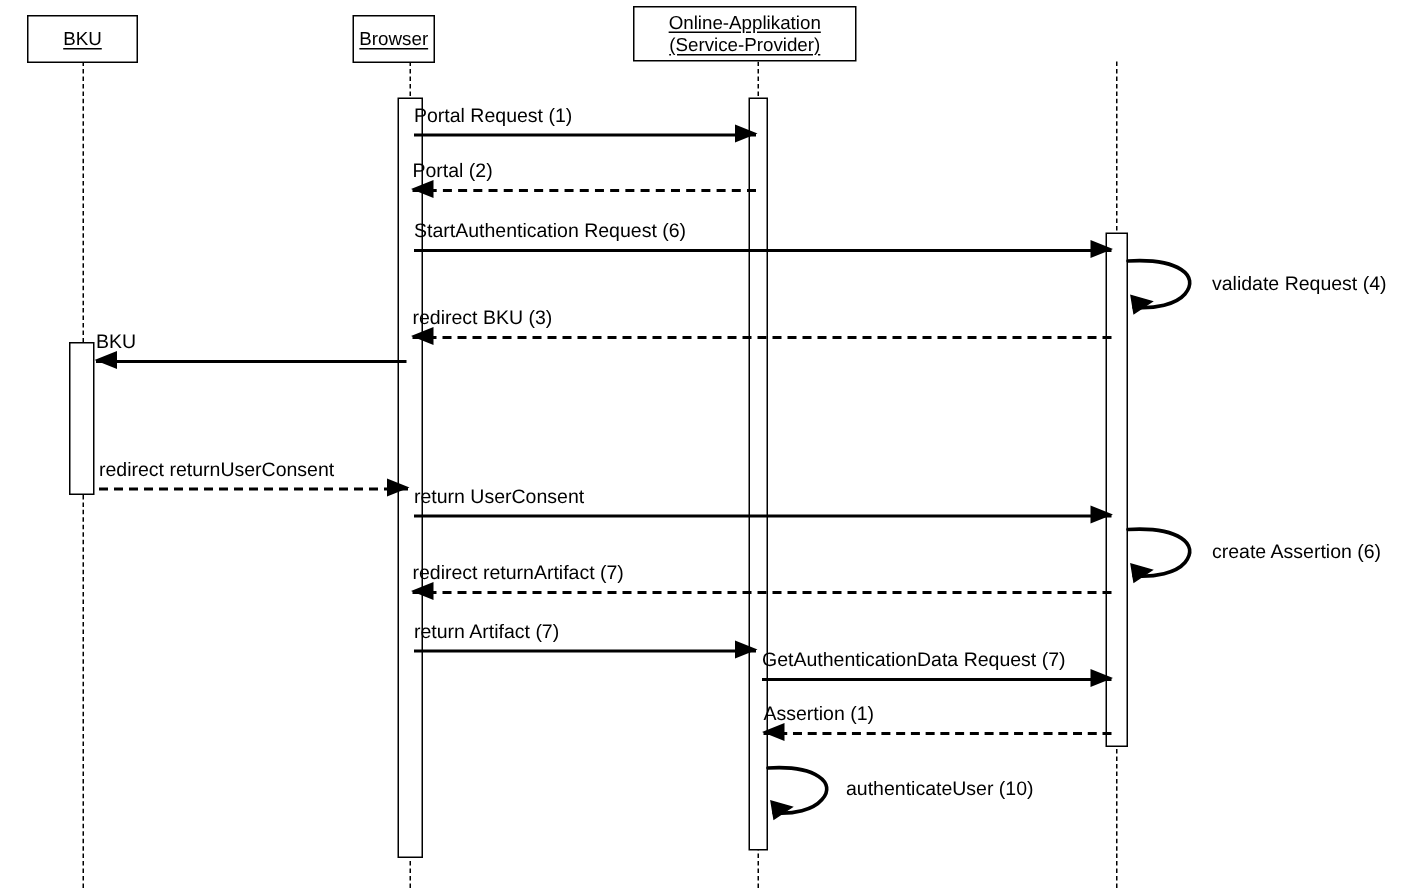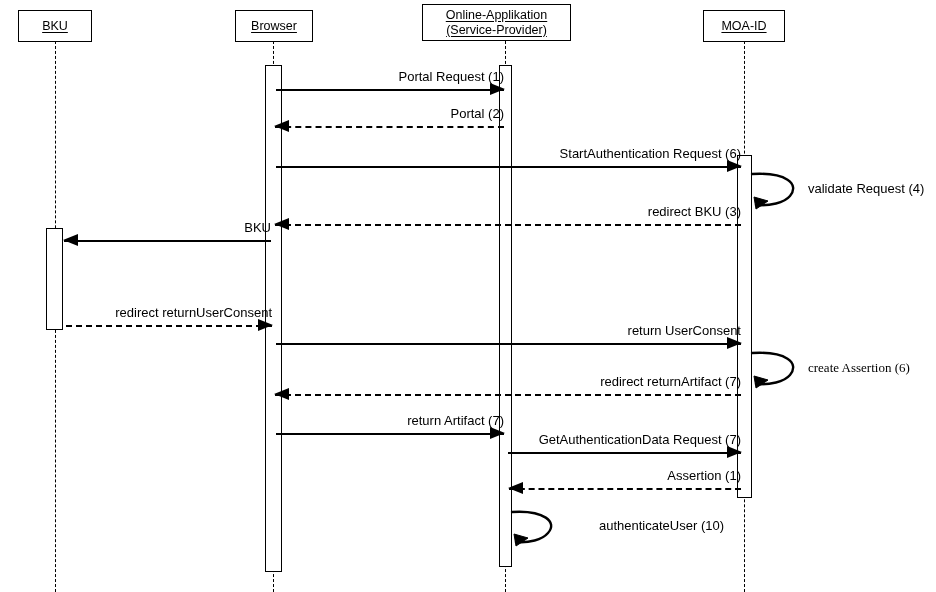--- a/index.html
+++ b/index.html
@@ -94,21 +94,21 @@
     position: absolute;
     bottom: 5px;
     font-size: 13px;
     color: #000000;
     white-space: nowrap;
     line-height: 15px;
   }
   .message .caption.center {
     left: 0;
     right: 0;
-    text-align: right;
+    text-align: left;
     margin-top: 24px;
   }
   
   .selfcall {
     position: absolute;
     z-index: 5;
   }
   .selfcall svg {
     display: block;
     overflow: visible;
@@ -186,21 +186,21 @@
     <div class="line"></div>
     <div class="head right"></div>
     <div class="caption center">return UserConsent</div>
   </div>
 
   <div class="selfcall" style="left:752px; top:349px;">
     <svg width="60" height="46" viewBox="0 0 60 46">
       <path d="M 0 4 C 34 2, 48 14, 38 26 C 32 33, 18 36, 4 35" fill="none" stroke="#000000" stroke-width="2.4" stroke-linecap="round"></path>
       <path d="M 2 27 L 4 39 L 16 31 Z" fill="#000000" stroke="#000000" stroke-width="1"></path>
     </svg>
-    <div class="selflabel" style="left:56px; top:11px;font-family:Liberation Serif, serif;">create Assertion (6)</div>
+    <div class="selflabel" style="left:56px; top:11px;">create Assertion (6)</div>
   </div>
 
   <div class="message dashed" style="left:275px; top:394px; width:466px;">
     <div class="line"></div>
     <div class="head left"></div>
     <div class="caption center">redirect returnArtifact (7)</div>
   </div>
 
   <div class="message solid" style="left:276px; top:433px; width:228px;">
     <div class="line"></div>
@@ -218,32 +218,29 @@
     <div class="line"></div>
     <div class="head left"></div>
     <div class="caption center">Assertion (1)</div>
   </div>
 
   <div class="selfcall" style="left:512px; top:508px;">
     <svg width="58" height="44" viewBox="0 0 58 44">
       <path d="M 0 4 C 32 2, 46 14, 36 25 C 30 32, 17 35, 4 34" fill="none" stroke="#000000" stroke-width="2.4" stroke-linecap="round"></path>
       <path d="M 2 26 L 4 38 L 16 30 Z" fill="#000000" stroke="#000000" stroke-width="1"></path>
     </svg>
-    <div class="selflabel" style="left:52px; top:10px;margin-left:35px;">authenticateUser (10)</div>
+    <div class="selflabel" style="left:52px; top:10px;">authenticateUser (10)</div>
   </div>
 
   <div class="lifeline-box" style="left:18px; top:10px; width:74px; height:32px;">
     <span class="label">BKU</span>
   </div>
 
-  <div class="lifeline-box" style="left:235px; top:10px; width:78px; height:32px;">
+  <div class="lifeline-box" style="left:235px; top:10px; width:55px; height:32px;">
     <span class="label">Browser</span>
   </div>
 
   <div class="lifeline-box" style="left:422px; top:4px; width:149px; height:37px;align-items:center;">
     <span class="label">Online-Applikation (Service-Provider)</span>
   </div>
 
-  <div class="lifeline-box" style="left:703px; top:10px; width:82px; height:32px;">
-    <span class="label">MOA-ID</span>
-  </div>
 
 </div>
 
 </body></html>

